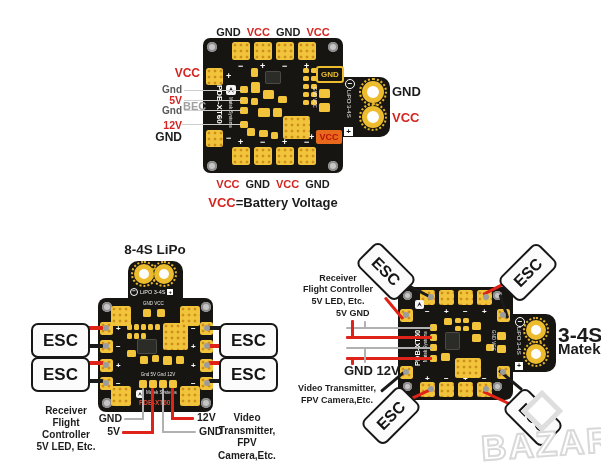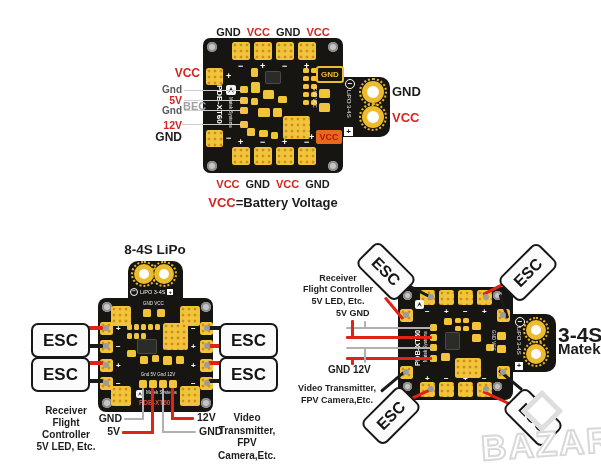--- a/index.html
+++ b/index.html
@@ -372,21 +372,21 @@
     <div class="wire wgry z3" style="left:364px;top:321px;width:2px;height:7px"></div>
     <div class="wire wred z3" style="left:351px;top:358px;width:3px;height:7px"></div>
     <div class="wire wgry z3" style="left:364px;top:348px;width:2px;height:15px"></div>
 
     <div class="cap z2" style="left:299px;top:273px;width:78px;font-size:9px;color:#1d1d1d;line-height:1.25">
       <div>Receiver</div>
       <div>Flight Controller</div>
       <div>5V LED, Etc.</div>
     </div>
     <div class="lbl blk z2" style="left:336px;top:309px;font-size:9px">5V GND</div>
-    <div class="lbl blk z2" style="left:328px;top:364px;font-size:10px">GND 12V</div>
+    <div class="lbl blk z2" style="left:344px;top:364px;font-size:13px">GND 12V</div>
     <div class="cap z2" style="left:297px;top:383px;width:80px;font-size:9px;color:#1d1d1d;line-height:1.3">
       <div>Video Transmitter,</div>
       <div>FPV Camera,Etc.</div>
     </div>
   </div>
 
   <div class="bazdiamond" style="left:527px;top:396px"></div>
   <div class="bazar" style="left:481px;top:424px">BAZAR</div>
 
 </div>

